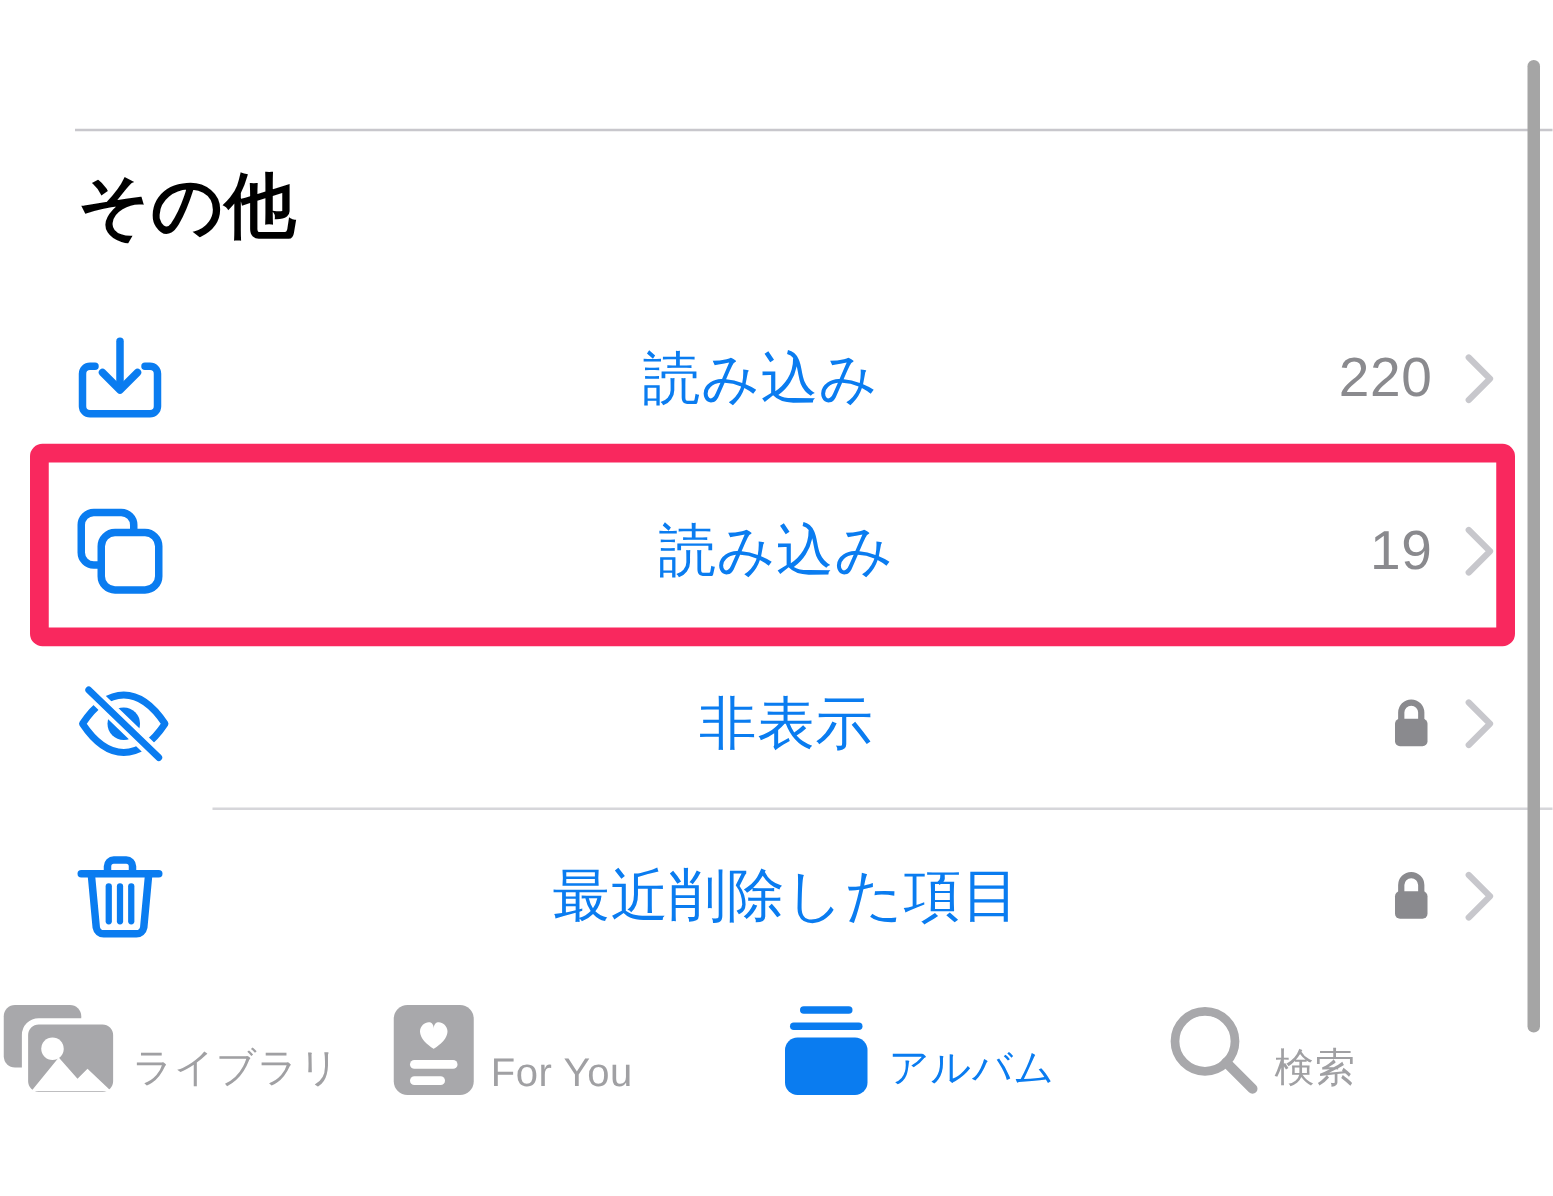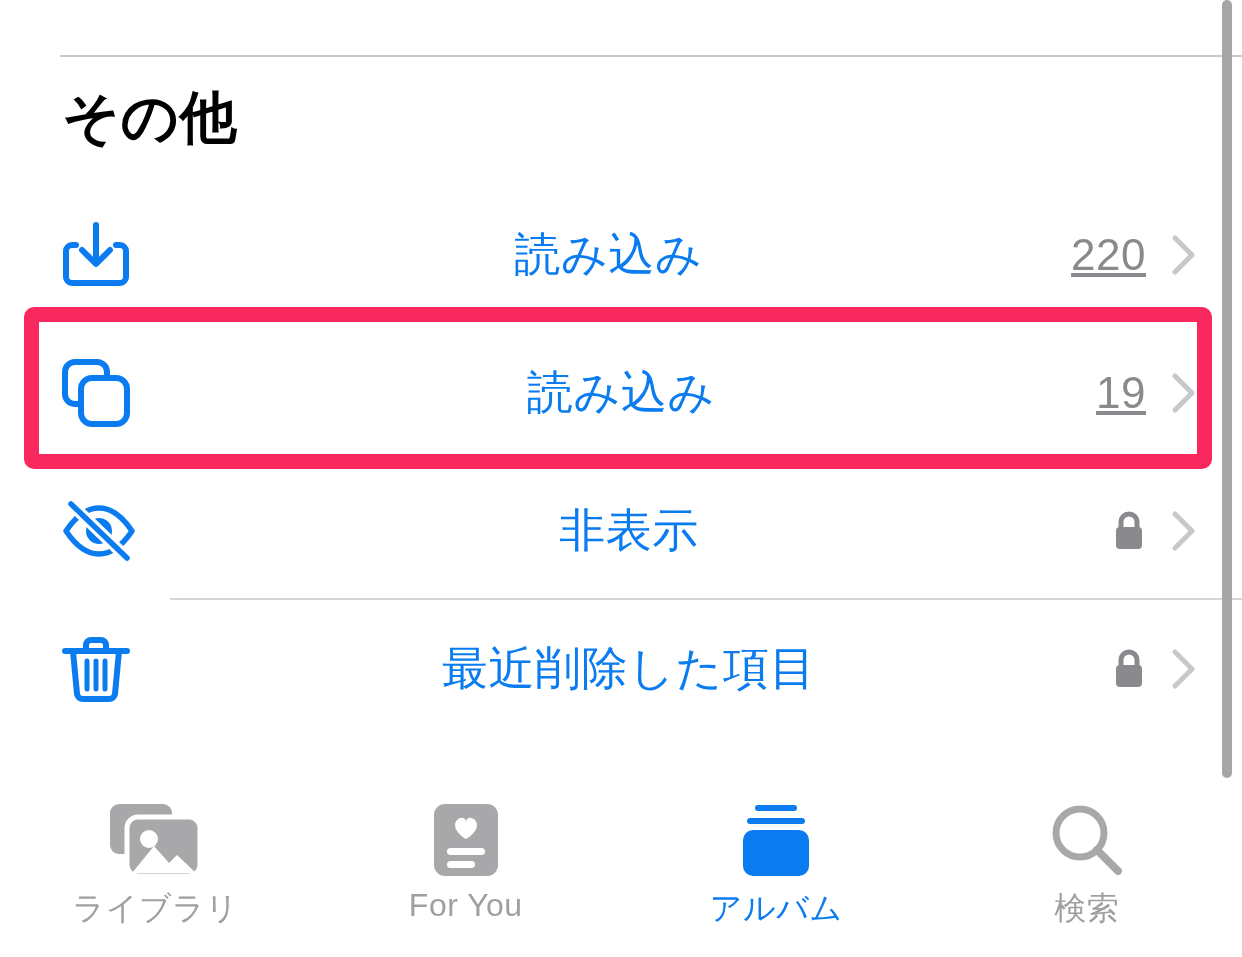--- a/index.html
+++ b/index.html
@@ -13,20 +13,21 @@
     font-family: "Liberation Sans", "DejaVu Sans", sans-serif;
     overflow: hidden;
     position: relative;
   }
 
   
   #screen {
     position: absolute;
     inset: 0;
     background: #ffffff;
+    margin-top: 48px;
   }
 
   .top-rule {
     position: absolute;
     left: 60px;
     right: 0;
     top: 55px;
     height: 2px;
     background: #c8c7cc;
   }
@@ -87,21 +88,20 @@
     align-items: center;
     justify-content: flex-end;
     margin-right: 46px;
     gap: 26px;
   }
 
   .row-count {
     font-size: 44px;
     color: #8a8a8e;
     letter-spacing: 0.5px;
-    text-decoration: underline;
   }
 
   .lock-wrap {
     display: flex;
     align-items: center;
   }
 
   .chevron {
     width: 24px;
     height: 42px;
@@ -157,22 +157,21 @@
     background: #ffffff;
     display: flex;
     align-items: flex-start;
     padding-top: 14px;
     box-sizing: border-box;
   }
 
   .tab {
     flex: 1 1 0;
     display: flex;
-    flex-direction: column;
-    align-items: center;
+    align-items: flex-end;
     justify-content: flex-start;
     gap: 10px;
   }
 
   .tab-icon {
     height: 74px;
     display: flex;
     align-items: center;
     justify-content: center;
   }

